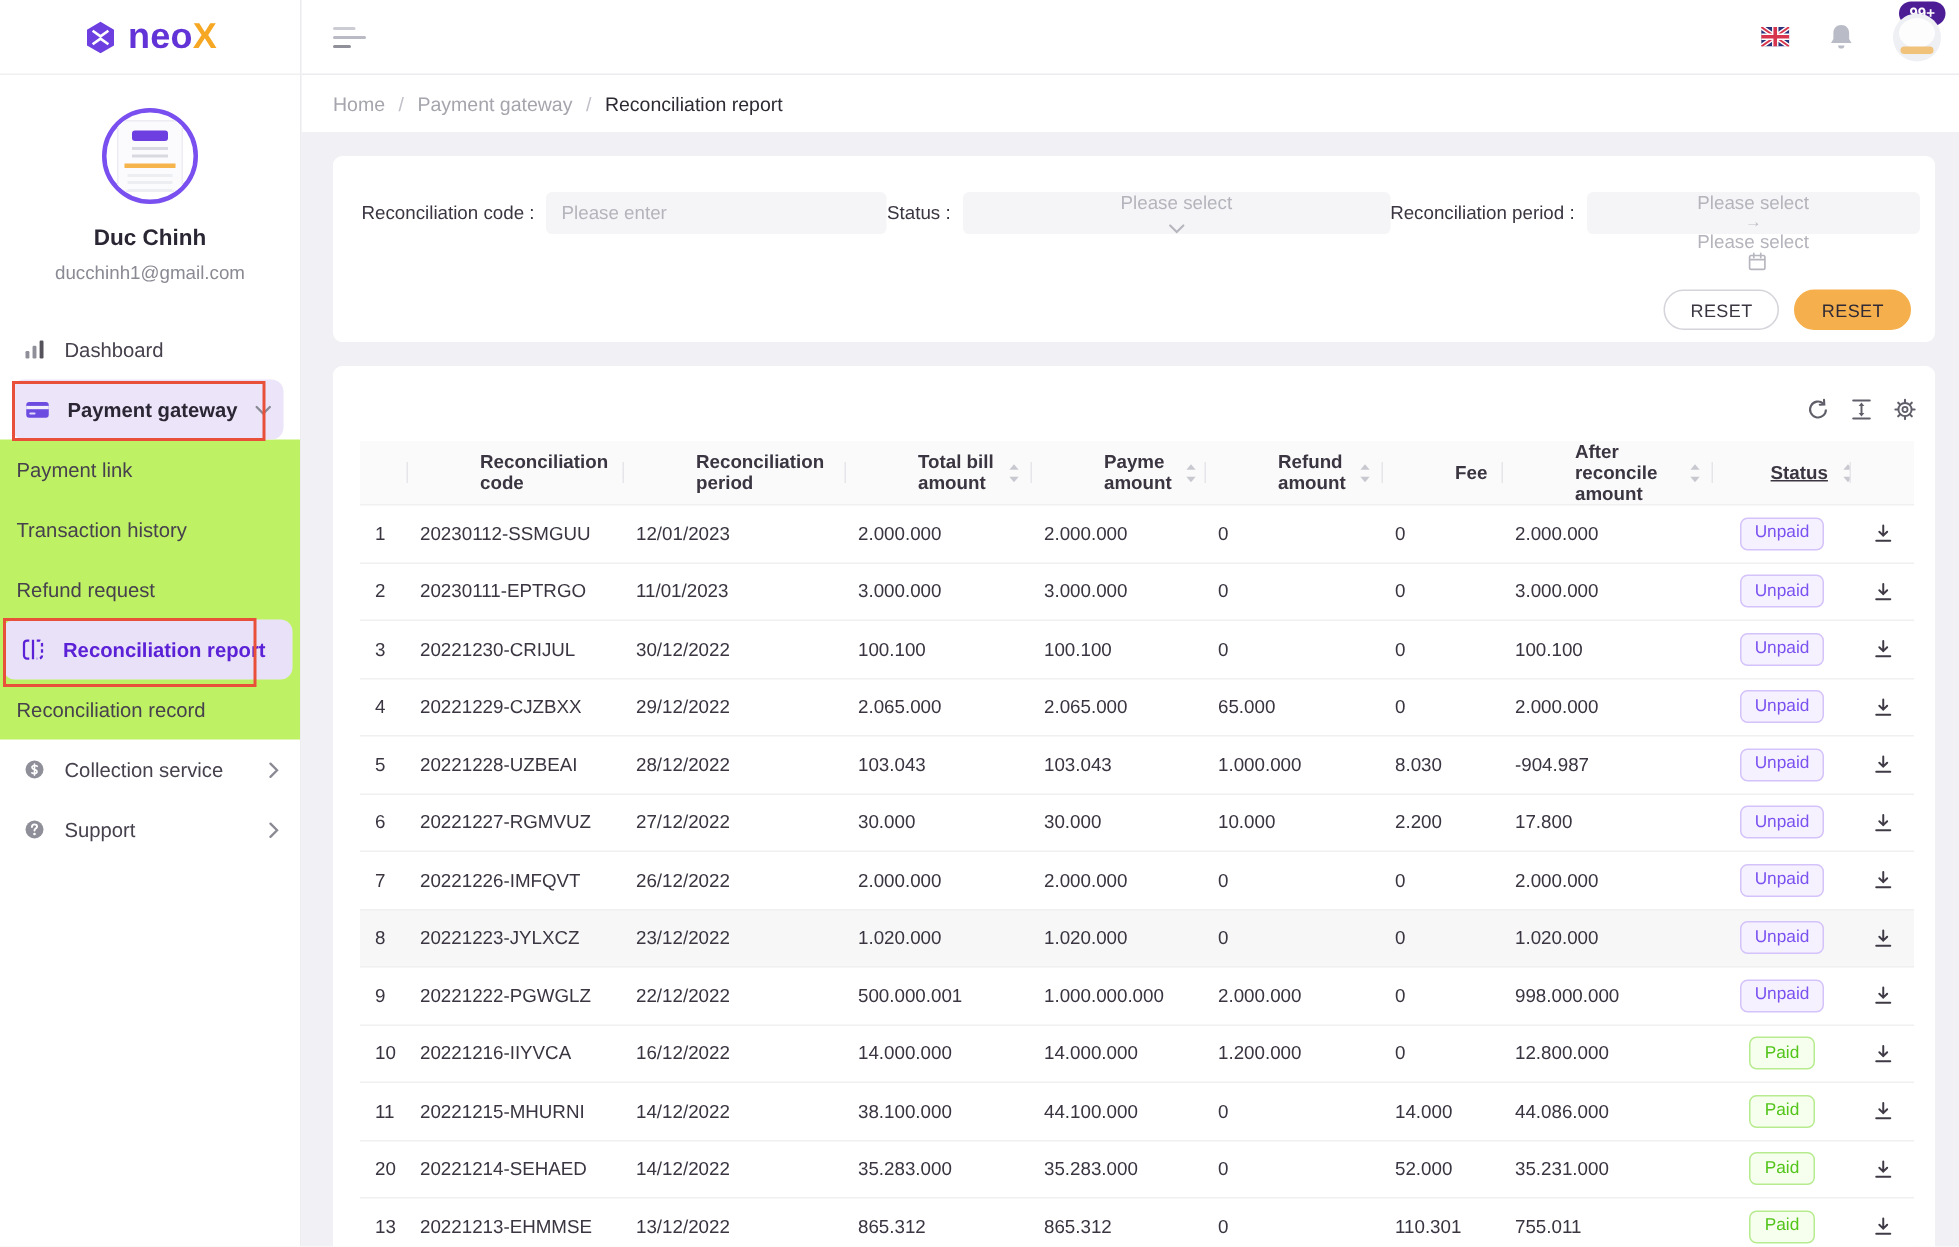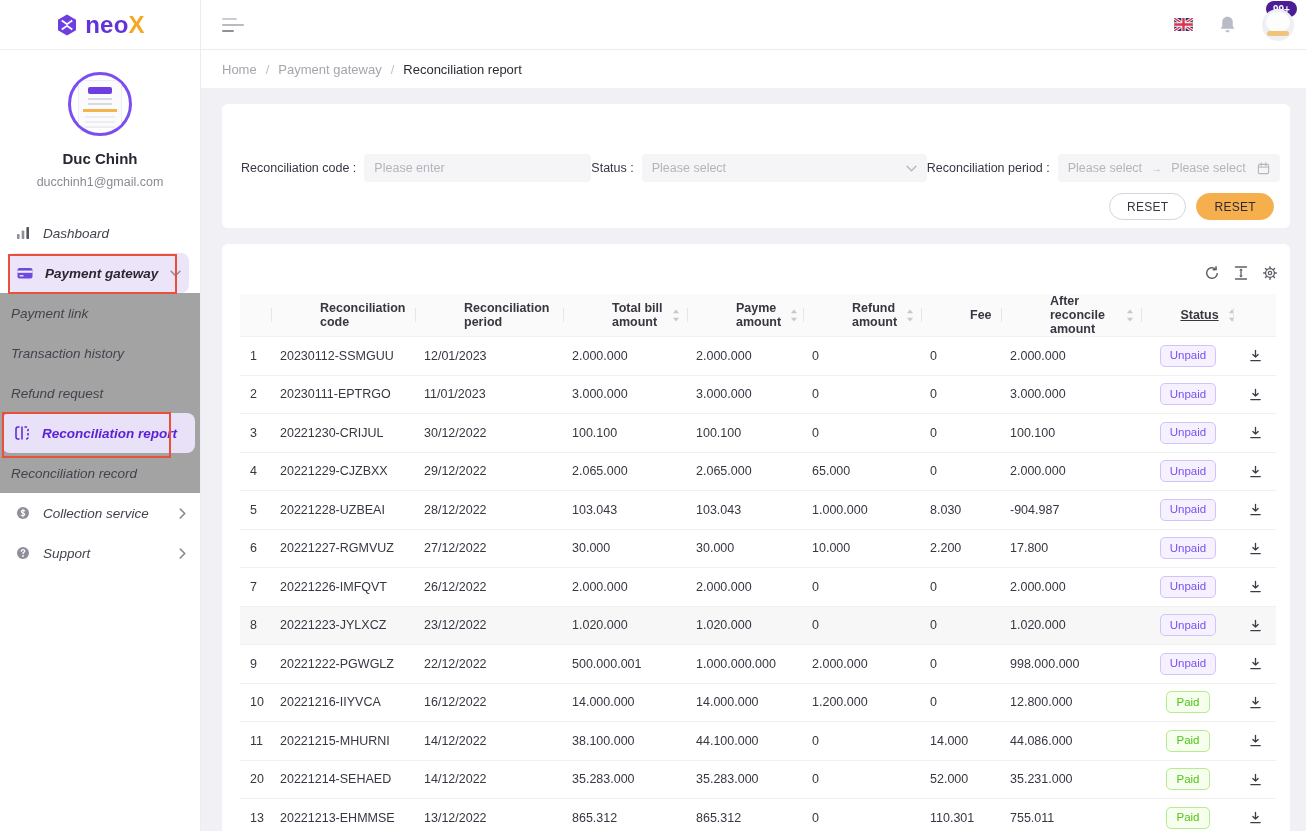--- a/index.html
+++ b/index.html
@@ -28,26 +28,26 @@
     background: #fff; overflow: hidden;
   }
   .mini-doc { position: absolute; left: 8px; top: 6px; right: 8px; bottom: 6px; background: #fbfbfd; border-radius: 3px; box-shadow: 0 0 0 1px #ececf2; }
   .md-pill { height: 7px; background: #6d3fe0; border-radius: 2px; margin: 6px 9px 4px; }
   .md-line { height: 2px; background: #d9d9e2; margin: 3px 9px; }
   .md-orange { height: 3px; background: #f5b44c; margin: 4px 4px; }
   .md-grid { margin: 3px 6px 0; height: 12px; background: repeating-linear-gradient(#eceef2 0 2px, transparent 2px 5px); }
   .profile-name { margin-top: 14px; font-size: 15px; font-weight: 700; color: #2b2633; }
   .profile-email { margin-top: 8px; font-size: 12.5px; color: #8a8a94; }
 
-  .menu { margin-top: 24px; font-size: 13.5px; color: #46414d; font-weight: 500; position: relative; font-style: italic; }
+  .menu { margin-top: 24px; font-size: 13.5px; color: #46414d; font-weight: 500; position: relative; }
   .menu-item { height: 40px; display: flex; align-items: center; padding: 0 14px; cursor: pointer; position: relative; }
   .menu-item .mi-icon { width: 18px; height: 18px; margin-right: 11px; display: inline-flex; align-items: center; justify-content: center; flex: none; }
   .menu-item.sub { padding-left: 11px; }
   .menu-item .chev { margin-left: auto; display: inline-flex; }
-  .sub-group { background: #a3a3a3; }
+  .sub-group { background: #bef264; }
   .menu-item.active-parent {
     background: #ece4f9; border-radius: 8px; margin: 0 11px 0 8px;
     padding: 0 8px 0 8px; font-weight: 700; color: #2b2633;
   }
   .menu-item.active-sub {
     background: #e9e1f8; border-radius: 8px; margin: 0 5px 0 2px;
     padding-left: 11px; color: #5b21d6; font-weight: 700;
   }
   .menu-item.annotated::after {
     content: ""; position: absolute; left: 0; top: 1px; width: 165px; height: 36px;
@@ -84,25 +84,25 @@
     font-size: 13px; color: #a5a5ad;
   }
   .crumb { cursor: pointer; }
   .crumb.current { color: #2e2a33; cursor: default; }
   .crumb-sep { margin: 0 9px; color: #c0c0c8; }
 
   
   .main { position: absolute; left: 201px; top: 88px; right: 0; bottom: 0; background: #f1f1f5; padding: 16px 16px 0 21px; }
 
   .filter-card { background: #fff; border-radius: 6px; height: 124px; position: relative; }
-  .filter-row { position: absolute; top: 24px; left: 0; right: 0; display: flex; align-items: center; justify-content: space-between; padding: 0 19px; margin-top: 26px; }
+  .filter-row { position: absolute; top: 24px; left: 0; right: 0; display: flex; align-items: center; justify-content: space-between; padding: 0 19px; }
   .f-group { display: flex; align-items: center; gap: 8px; }
   .f-label { font-size: 12.5px; color: #3a3541; white-space: nowrap; }
   .f-input { height: 28px; background: #f5f5f7; border-radius: 4px; display: flex; align-items: center; padding: 0 10px; color: #b4b4bc; font-size: 12.5px; cursor: text; }
-  .f-select { cursor: pointer; }
+  .f-select { cursor: pointer; flex-direction: column; }
   .w-code { width: 227px; }
   .w-status { width: 285px; justify-content: space-between; }
   .w-range { width: 222px; justify-content: space-between; }
   .range-arrow { color: #c0c0c8; font-size: 11px; margin: 0 4px; }
   .filter-actions { position: absolute; right: 16px; top: 89px; display: flex; gap: 10px; }
   .btn { height: 27px; border-radius: 14px; font-size: 12px; font-weight: 400; padding: 0 17px; display: inline-flex; align-items: center; letter-spacing: .3px; cursor: pointer; }
   .btn-reset { background: #fff; border: 1px solid #d4d4da; color: #3a3541; }
   .btn-query { background: #f5b04d; border: 1px solid #f5b04d; color: #2f2a35; }
 
   .table-card { background: #fff; border-radius: 6px; margin-top: 16px; height: 710px; }

